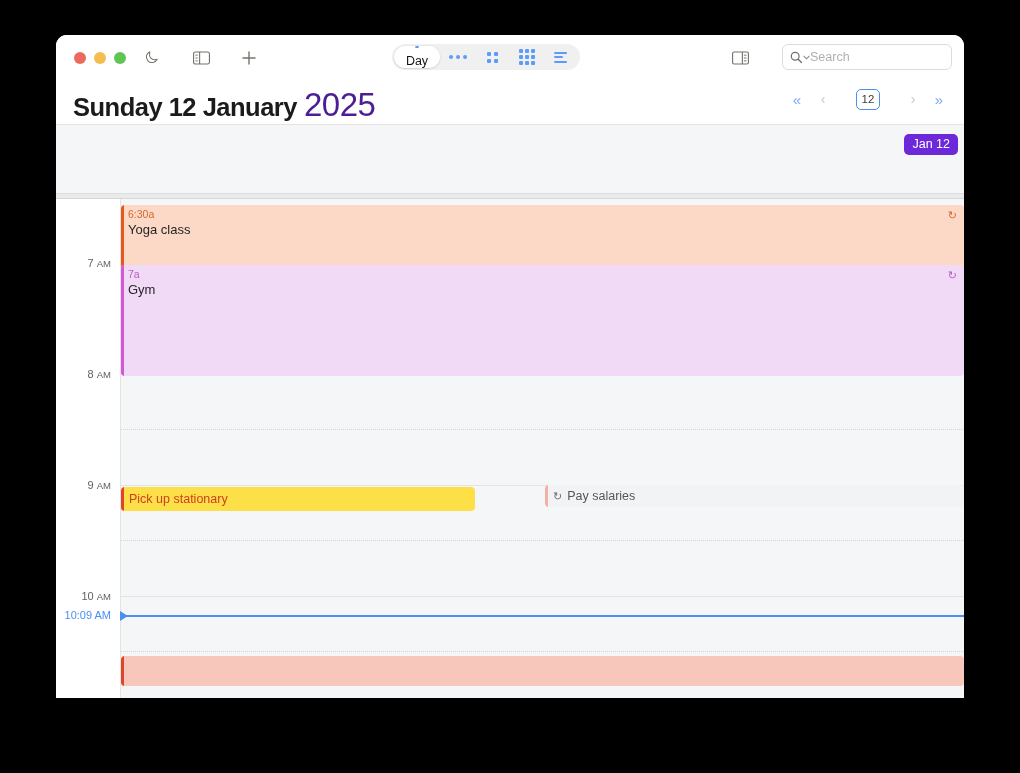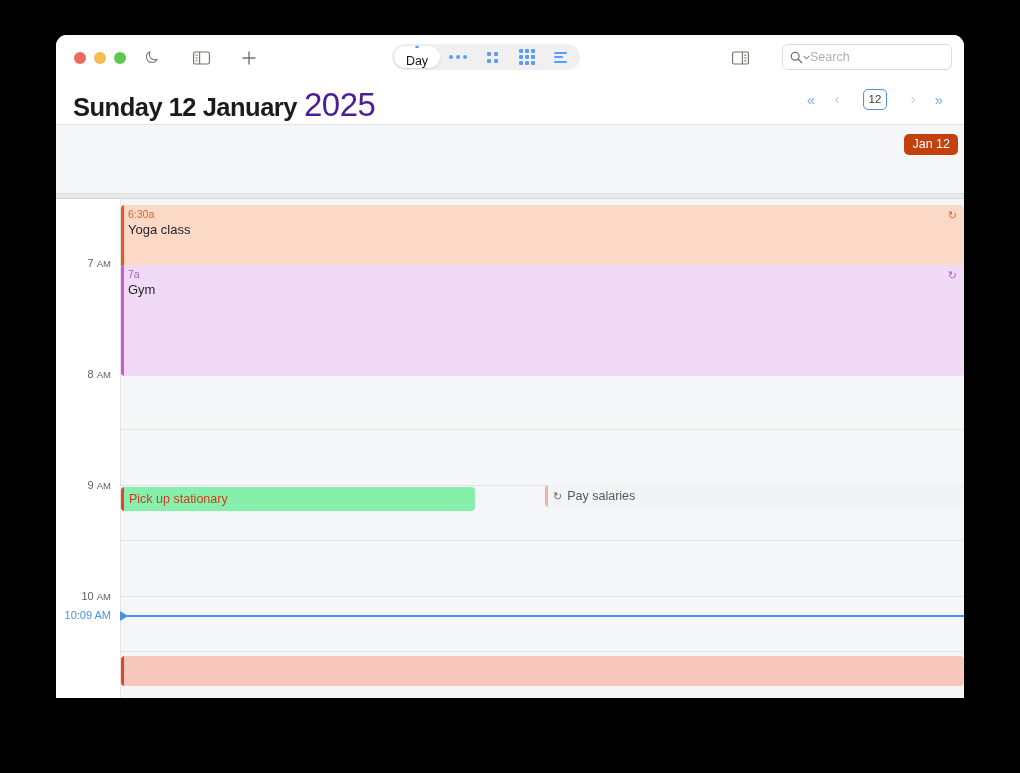--- a/index.html
+++ b/index.html
@@ -158,21 +158,21 @@
     line-height: 1;
   }
   .nav-btn.dim { color: #c7c7c7; font-size: 14px; }
   .today-box {
     width: 24px; height: 21px;
     border: 1.6px solid #4a90f0;
     border-radius: 5px;
     display: flex; align-items: center; justify-content: center;
     font-size: 11.5px;
     color: #3b3b3b;
-    margin: 0 11px;
+    margin: 0 18px;
   }
 
   .subrow {
     display: flex;
     align-items: center;
     height: 24px;
     padding-left: 27px;
     padding-right: 14px;
     position: relative;
   }
@@ -207,21 +207,21 @@
   }
   .allday-label { font-size: 11.5px; color: #6e6e6e; }
   .allday-body {
     flex: 1;
     background: #f5f6f8;
     position: relative;
   }
   .day-badge {
     position: absolute;
     right: 6px; top: 9px;
-    background: #c2410c;
+    background: #6d28d9;
     color: #ffffff;
     font-size: 12.5px;
     border-radius: 5px;
     padding: 3px 8px 4px 8px;
   }
   .allday-sep {
     flex: 0 0 6px;
     height: 6px;
     background: #e9eaec;
     border-top: 1px solid #dddddd;
@@ -471,21 +471,21 @@
         <div class="ev-title">Gym</div>
         <span class="ev-repeat" style="color:#b25fc0;">↻</span>
       </div>
 
       <div class="ev-compact" style="top:286px; height:22px; left:424px; right:0; background:#f2f3f5;">
         <span class="ev-border" style="background:#f0b2a4; width:3px;"></span>
         <span class="ev-repeat" style="position:static; color:#6b6b6b; font-size:11px;">↻</span>
         <span class="ev-title" style="color:#575757; font-weight:400;">Pay salaries</span>
       </div>
 
-      <div class="ev-compact" style="top:288px; height:24px; left:0; right:489px; background:#86efac;">
+      <div class="ev-compact" style="top:288px; height:24px; left:0; right:489px; background:#fde047;">
         <span class="ev-border" style="background:#e0452a; width:3px;"></span>
         <span class="ev-title" style="color:#cf3d22;">Pick up stationary</span>
       </div>
 
       <div class="nowline" style="top:416px;">
         <span class="nowtri"></span>
       </div>
 
       <div class="event" style="top:457px; height:30px; left:0; right:0; background:#f6c7ba;">
         <span class="ev-border" style="background:#e0452a;"></span>

